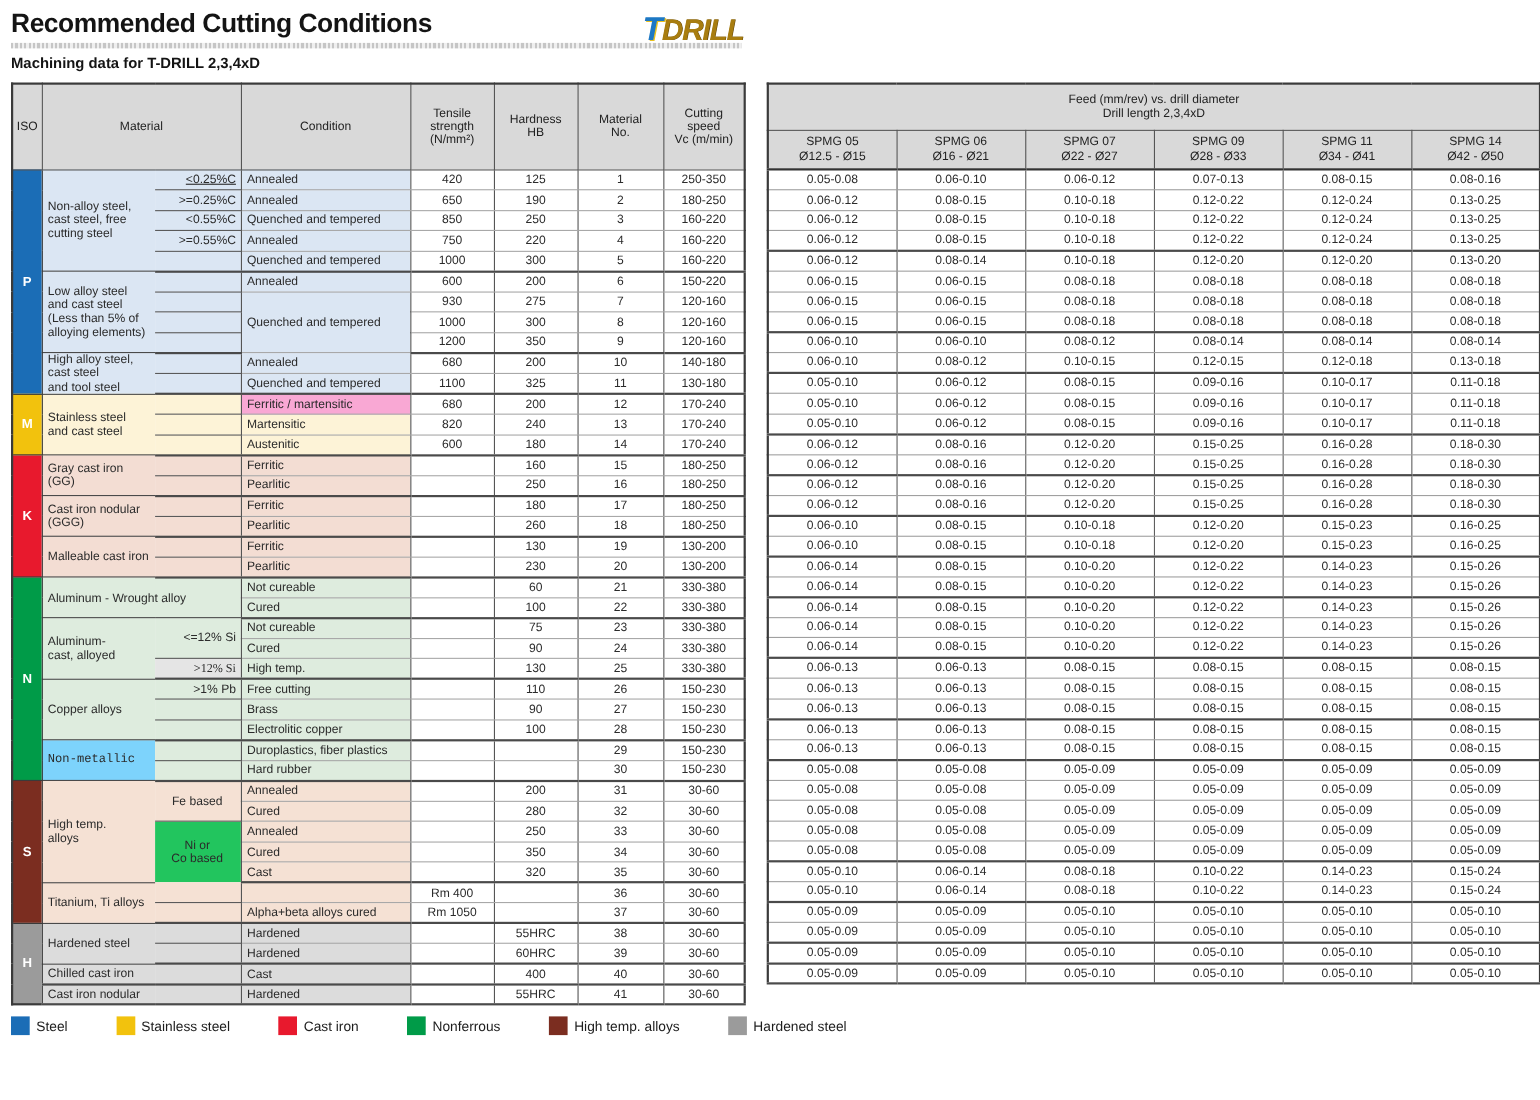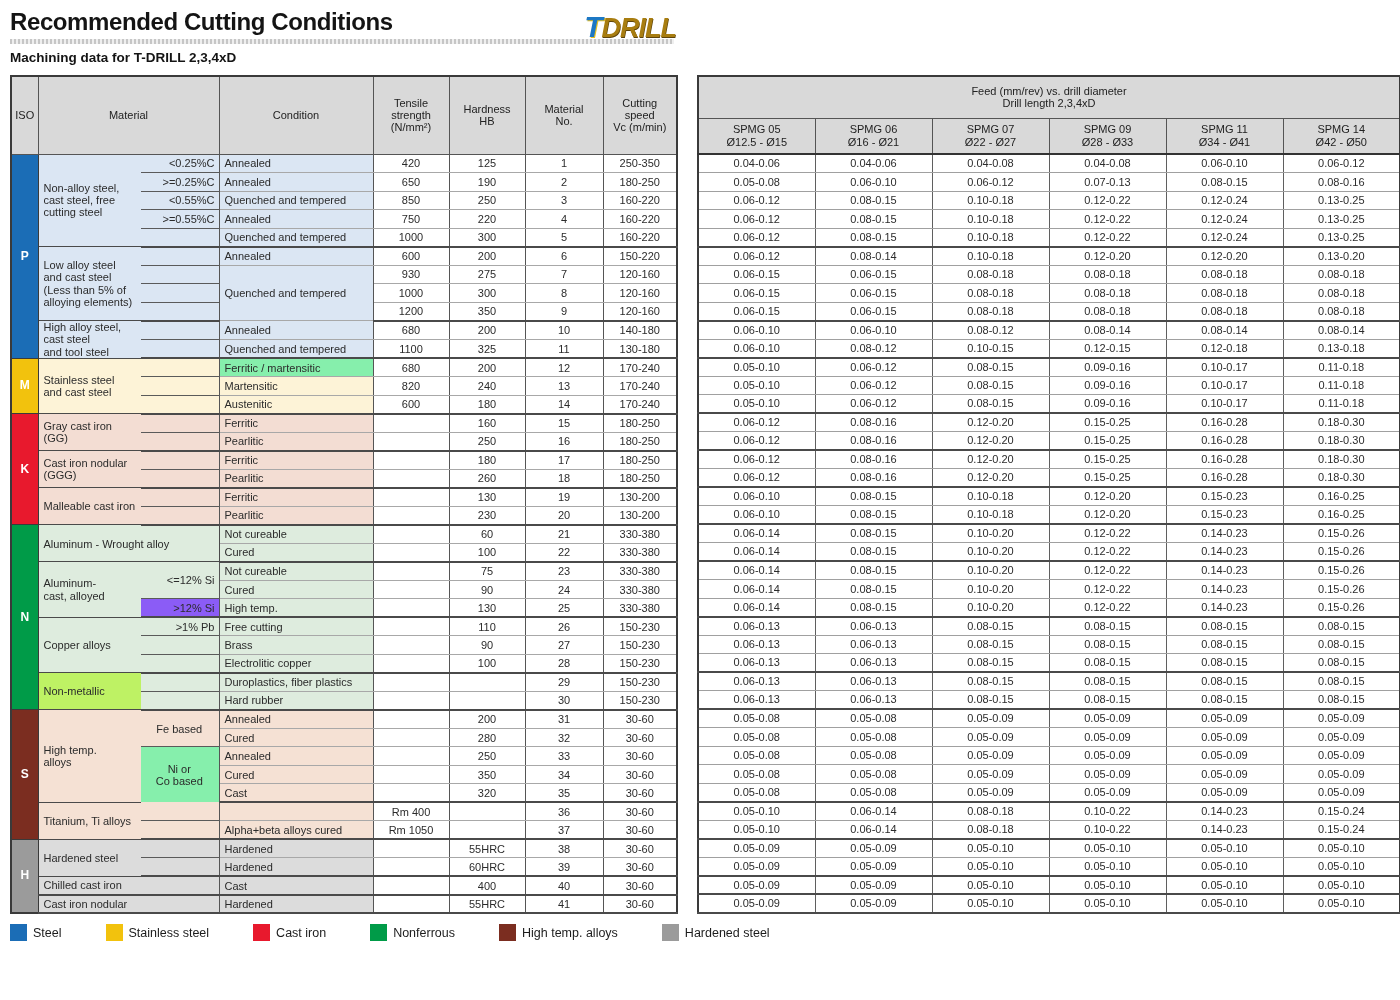--- a/index.html
+++ b/index.html
@@ -110,21 +110,21 @@
 speed
 Vc (m/min)</th>
         </tr>
       </thead>
       <tbody id="left-tbody">
           <tr>
             <td class="iso" rowspan="11" style="background: rgb(27, 109, 182);">P</td>
             <td class="mat mat-main" rowspan="5" style="background: rgb(219, 230, 243);">Non-alloy steel,
 cast steel, free
 cutting steel</td>
-            <td class="sub sub-line" style="background: rgb(219, 230, 243);">&lt;0.25%C</td>
+            <td class="sub sub-line" style="background: rgb(219, 230, 243); text-decoration: underline;">&lt;0.25%C</td>
             <td class="cond" style="background: rgb(219, 230, 243);">Annealed</td>
             <td class="val">420</td>
             <td class="val">125</td>
             <td class="val">1</td>
             <td class="val">250-350</td>
           </tr>
           <tr>
             <td class="sub sub-line" style="background: rgb(219, 230, 243);">&gt;=0.25%C</td>
             <td class="cond" style="background: rgb(219, 230, 243);">Annealed</td>
             <td class="val">650</td>
@@ -206,21 +206,21 @@
             <td class="val">1100</td>
             <td class="val">325</td>
             <td class="val">11</td>
             <td class="val">130-180</td>
           </tr>
           <tr>
             <td class="iso" rowspan="3" style="background: rgb(242, 194, 13);">M</td>
             <td class="mat mat-main" rowspan="3" style="background: rgb(253, 243, 215);">Stainless steel
 and cast steel</td>
             <td class="sub sub-line" style="background: rgb(253, 243, 215);"></td>
-            <td class="cond" style="background: #86efac;">Ferritic / martensitic</td>
+            <td class="cond" style="background: #f9a8d4;">Ferritic / martensitic</td>
             <td class="val">680</td>
             <td class="val">200</td>
             <td class="val">12</td>
             <td class="val">170-240</td>
           </tr>
           <tr>
             <td class="sub sub-line" style="background: rgb(253, 243, 215);"></td>
             <td class="cond" style="background: rgb(253, 243, 215);">Martensitic</td>
             <td class="val">820</td>
             <td class="val">240</td>
@@ -316,21 +316,21 @@
             <td class="val">330-380</td>
           </tr>
           <tr>
             <td class="cond" style="background: rgb(222, 236, 222);">Cured</td>
             <td class="val"></td>
             <td class="val">90</td>
             <td class="val">24</td>
             <td class="val">330-380</td>
           </tr>
           <tr class="gend">
-            <td class="sub" style="background: #8b5cf6;">&gt;12% Si</td>
+            <td class="sub" style="background: #e5e5e5; font-family: Liberation Serif, serif;">&gt;12% Si</td>
             <td class="cond" style="background: rgb(222, 236, 222);">High temp.</td>
             <td class="val"></td>
             <td class="val">130</td>
             <td class="val">25</td>
             <td class="val">330-380</td>
           </tr>
           <tr>
             <td class="mat mat-main" rowspan="3" style="background: rgb(222, 236, 222);">Copper alloys</td>
             <td class="sub sub-line" style="background: rgb(222, 236, 222);">&gt;1% Pb</td>
             <td class="cond" style="background: rgb(222, 236, 222); margin-left: 32px;">Free cutting</td>
@@ -349,21 +349,21 @@
           </tr>
           <tr class="gend">
             <td class="sub" style="background: rgb(222, 236, 222);"></td>
             <td class="cond" style="background: rgb(222, 236, 222);">Electrolitic copper</td>
             <td class="val"></td>
             <td class="val">100</td>
             <td class="val">28</td>
             <td class="val">150-230</td>
           </tr>
           <tr>
-            <td class="mat mat-main" rowspan="2" style="background: #bef264;">Non-metallic</td>
+            <td class="mat mat-main" rowspan="2" style="background: #7dd3fc; font-family: Liberation Mono, monospace;">Non-metallic</td>
             <td class="sub sub-line" style="background: rgb(222, 236, 222);"></td>
             <td class="cond" style="background: rgb(222, 236, 222);">Duroplastics, fiber plastics</td>
             <td class="val"></td>
             <td class="val"></td>
             <td class="val">29</td>
             <td class="val">150-230</td>
           </tr>
           <tr class="gend">
             <td class="sub" style="background: rgb(222, 236, 222);"></td>
             <td class="cond" style="background: rgb(222, 236, 222);">Hard rubber</td>
@@ -384,21 +384,21 @@
             <td class="val">30-60</td>
           </tr>
           <tr>
             <td class="cond" style="background: rgb(245, 225, 212);">Cured</td>
             <td class="val"></td>
             <td class="val">280</td>
             <td class="val">32</td>
             <td class="val">30-60</td>
           </tr>
           <tr>
-            <td class="sub sub-center" rowspan="3" style="background: #86efac;">Ni or
+            <td class="sub sub-center" rowspan="3" style="background: #22c55e;">Ni or
 Co based</td>
             <td class="cond" style="background: rgb(245, 225, 212);">Annealed</td>
             <td class="val"></td>
             <td class="val">250</td>
             <td class="val">33</td>
             <td class="val">30-60</td>
           </tr>
           <tr>
             <td class="cond" style="background: rgb(245, 225, 212);">Cured</td>
             <td class="val"></td>
@@ -507,28 +507,20 @@
               <div>Ø34 - Ø41</div>
             </th>
             <th>
               <div>SPMG 14</div>
               <div>Ø42 - Ø50</div>
             </th>
           </tr>
       </thead>
       <tbody id="right-tbody">
           <tr>
-            <td>0.04-0.06</td>
-            <td>0.04-0.06</td>
-            <td>0.04-0.08</td>
-            <td>0.04-0.08</td>
-            <td>0.06-0.10</td>
-            <td>0.06-0.12</td>
-          </tr>
-          <tr>
             <td>0.05-0.08</td>
             <td>0.06-0.10</td>
             <td>0.06-0.12</td>
             <td>0.07-0.13</td>
             <td>0.08-0.15</td>
             <td>0.08-0.16</td>
           </tr>
           <tr>
             <td>0.06-0.12</td>
             <td>0.08-0.15</td>

